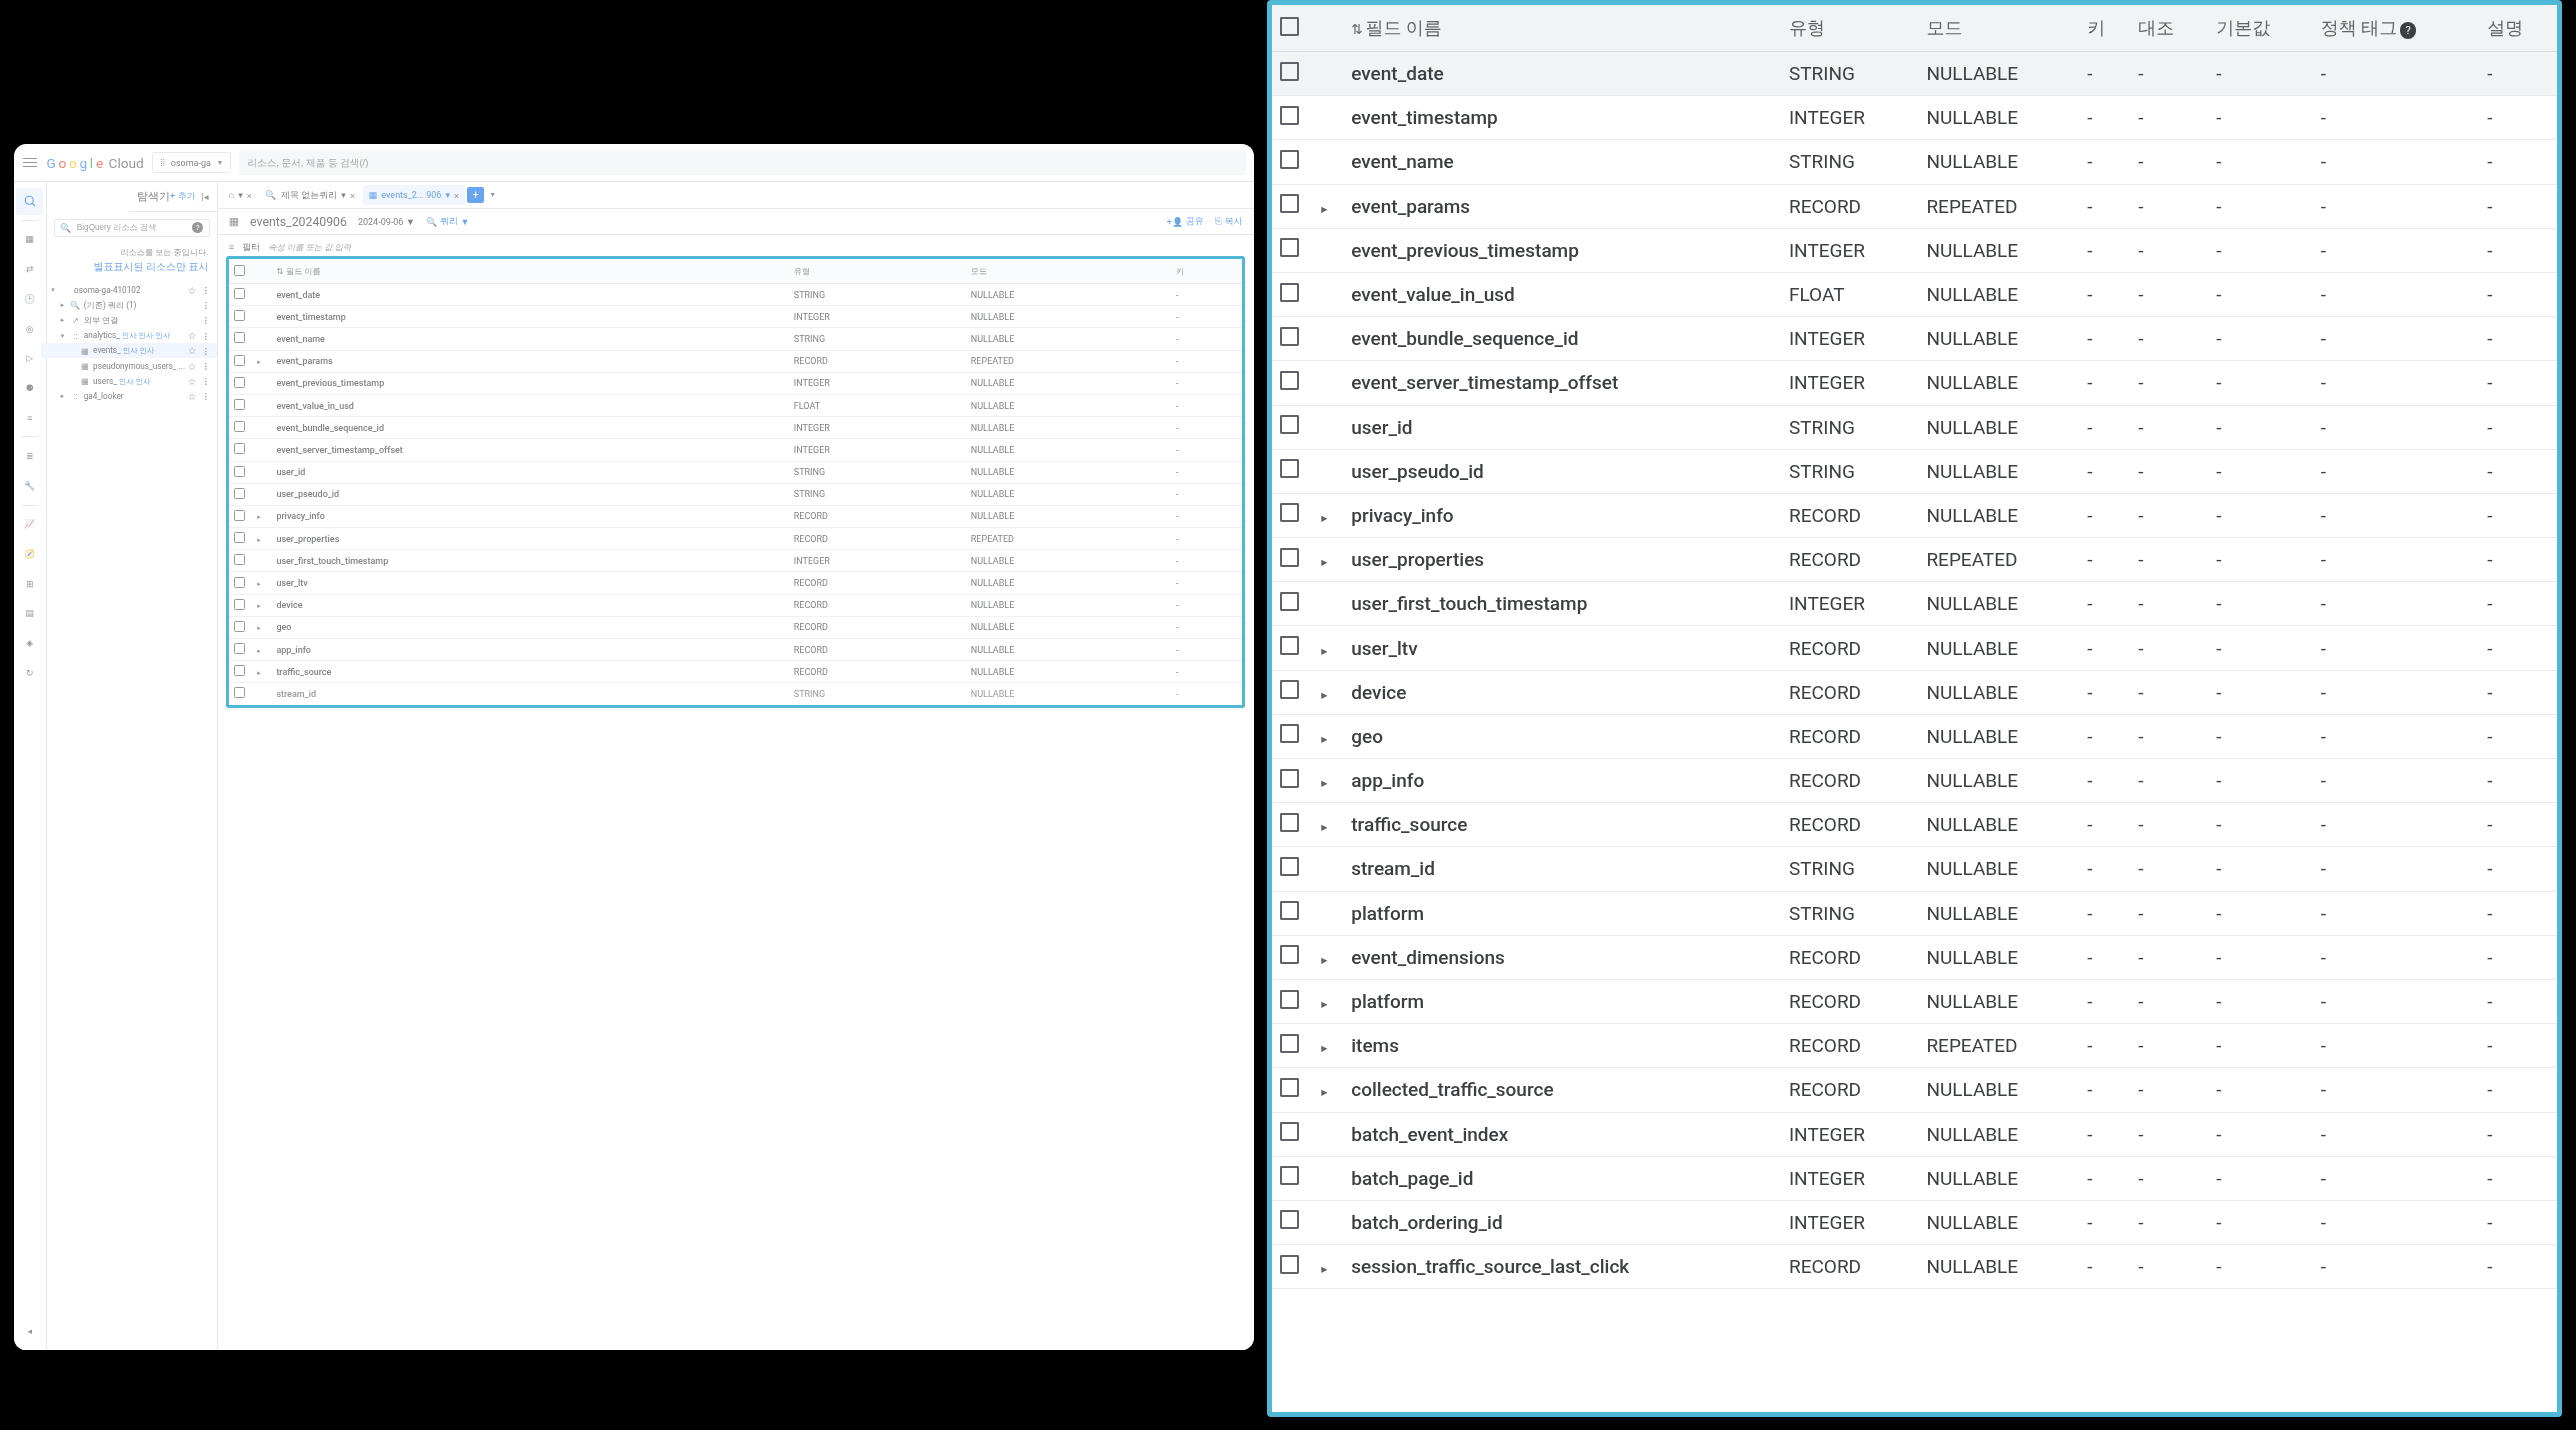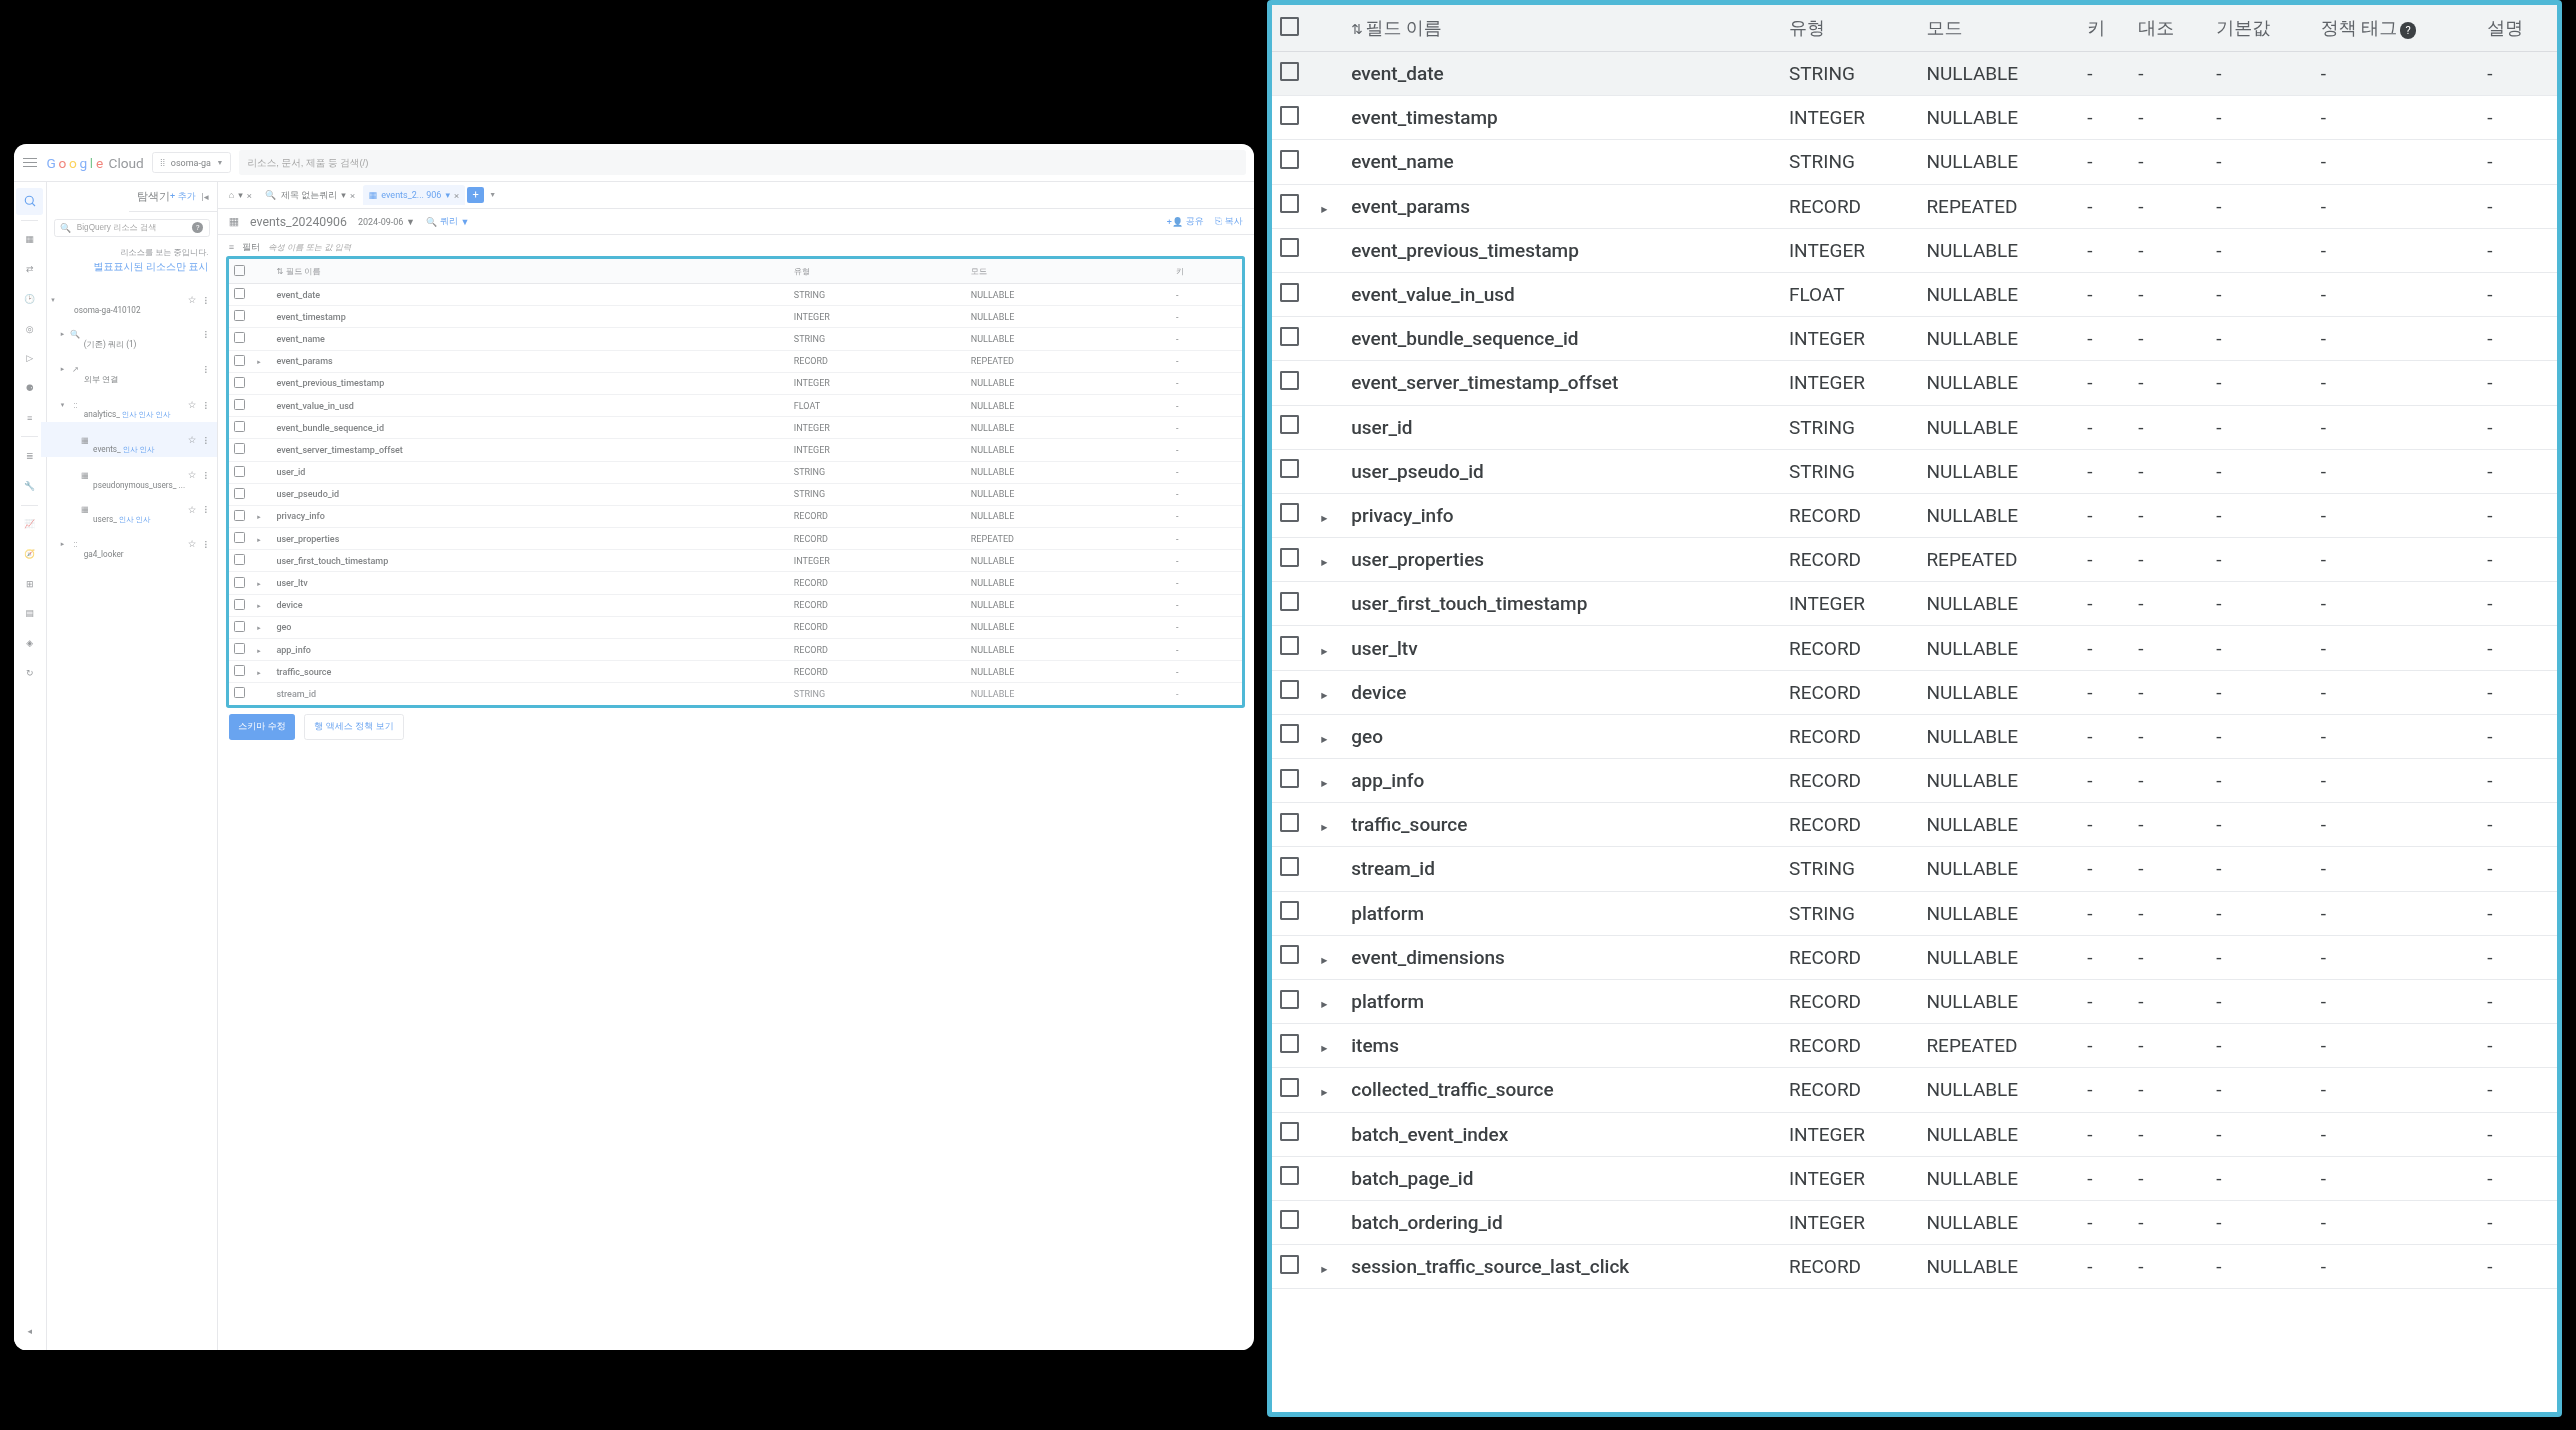--- a/index.html
+++ b/index.html
@@ -39,21 +39,21 @@
 .explorer-search input { border: none; outline: none; flex: 1; font-size: 8.2px; }
 .info-circle { width: 11px; height: 11px; border-radius: 50%; background: #5f6368; color: #fff; font-size: 7.5px; display: flex; align-items: center; justify-content: center; }
 .explorer-msg { padding: 2.7px 8.2px; font-size: 8.2px; color: #5f6368; }
 .explorer-link { padding: 0 8.2px 5.5px; font-size: 10px; color: #1a73e8; cursor: pointer; }
 .tree { padding: 2.7px 0; overflow: auto; }
 .tree-row { display: flex; align-items: center; padding: 2.1px 4.1px; gap: 2.7px; font-size: 8.2px; color: #3c4043; }
 .tree-row.selected { background: #e8f0fe; }
 .tree-indent { display: inline-block; }
 .tree-caret { width: 9.6px; color: #5f6368; font-size: 6.9px; text-align: center; cursor: pointer; }
 .tree-icon { width: 11px; text-align: center; color: #5f6368; font-size: 8.2px; }
-.tree-label { flex: 1; white-space: nowrap; overflow: hidden; text-overflow: ellipsis; margin-top: 20px; }
+.tree-label { flex: 1; white-space: nowrap; overflow: hidden; text-overflow: ellipsis; }
 .tree-star { color: #5f6368; cursor: pointer; font-size: 9.6px; }
 .tree-menu { color: #5f6368; cursor: pointer; font-weight: bold; padding: 0 2.7px; }
 .anno { color: #1a73e8; font-size: 7.5px; }
 
 .main { flex: 1; display: flex; flex-direction: column; overflow: hidden; }
 .tab-strip { display: flex; align-items: center; border-bottom: 0.7px solid #dadce0; padding: 0 5.5px; height: 27px; gap: 2.7px; }
 .tab { display: flex; align-items: center; gap: 4.1px; padding: 4.1px 5.5px; border-radius: 2.7px 2.7px 0 0; cursor: pointer; font-size: 9px; white-space: nowrap; }
 .tab.active { background: #e8f0fe; color: #1a73e8; }
 .tab .close { color: #5f6368; font-size: 9.6px; }
 .tab-icon { font-size: 9px; }
@@ -467,24 +467,20 @@
                 <td></td>
                 <td class="col-name">stream_id</td>
                 <td>STRING</td>
                 <td>NULLABLE</td>
                 <td class="dash">-</td>
               </tr>
             </tbody>
         </table>
       </div>
 
-      <div class="bottom-actions">
-        <button class="btn-primary">스키마 수정</button>
-        <button class="btn-secondary">행 액세스 정책 보기</button>
-      </div>
 
     </div>
   </div>
 
   <div class="bottom-rail">
     <div class="rail-item">◂</div>
   </div>
 
   <div class="overlay-dim"></div>
 </div>

